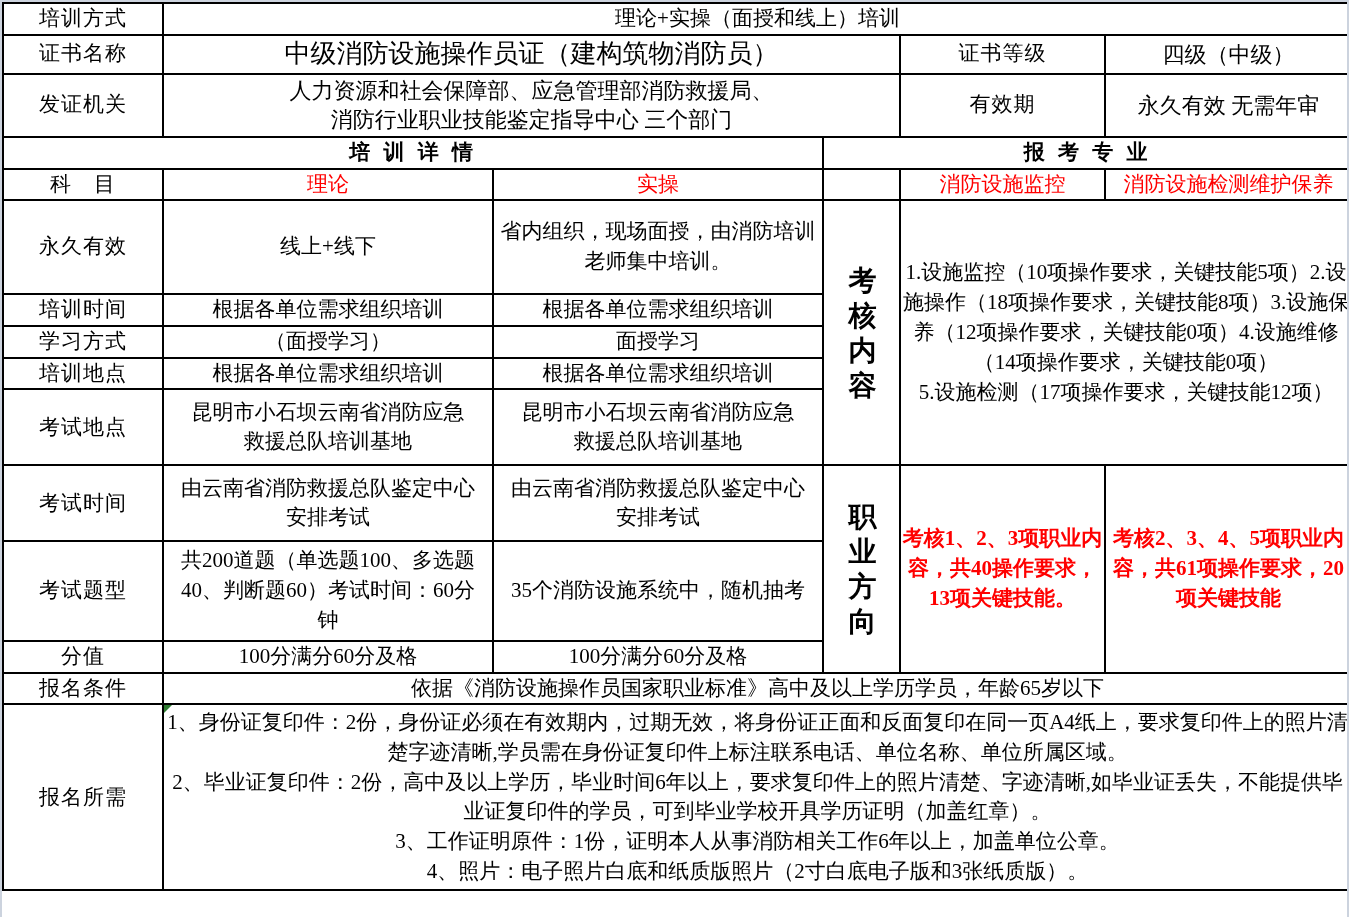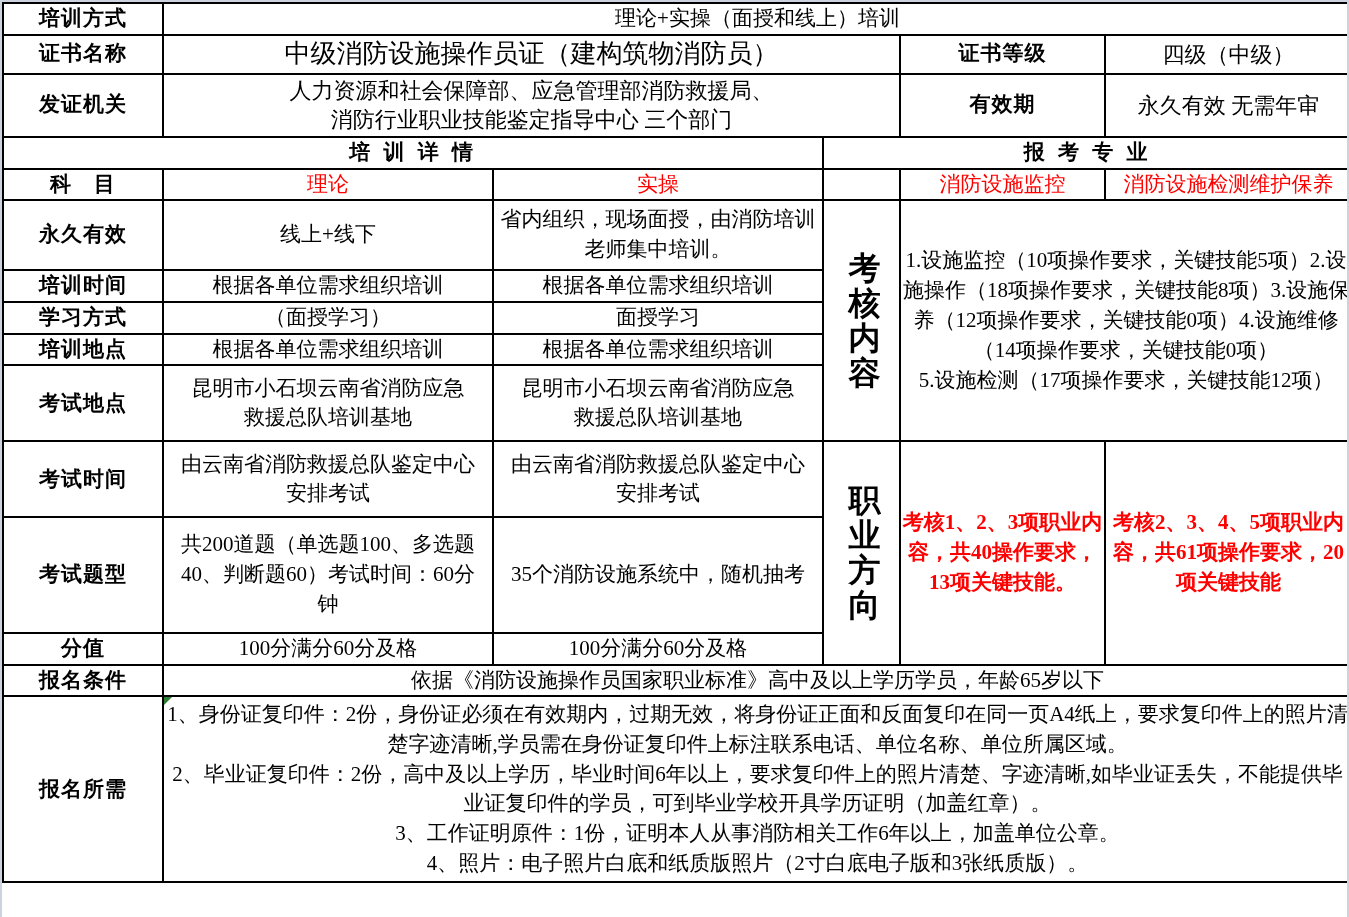--- a/index.html
+++ b/index.html
@@ -28,35 +28,35 @@
   table.sheet td{
     border:2px solid #000;
     padding:0;
     text-align:center;
     vertical-align:middle;
     font-size:21px;
     line-height:1.42;
     overflow:hidden;
   }
   td.lbl{
-    font-weight:bold;
+    font-weight:normal;
     font-size:23px;
     letter-spacing:1px;
   }
   td.sec{
     font-weight:bold;
     font-size:24px;
     letter-spacing:4px;
   }
   td.red{color:#ff0000;font-size:22px;}
   td.redhead{color:#ff0000;font-size:21px;border-radius:12px;}
   .vlabel{
     width:26px;margin:0 auto;
     word-break:break-all;
-    font-weight:bold;font-size:32px;line-height:35px;
+    font-weight:bold;font-size:28px;line-height:35px;
     letter-spacing:0;
   }
   td.assess{
     font-size:22px;line-height:32px;
     padding:0 4px;
   }
   td.assess p{margin:0;}
   td.career{
     color:#ff0000;font-weight:bold;
     font-size:21px;line-height:30px;
@@ -128,21 +128,21 @@
       <td class="red">理论</td>
       <td class="red">实操</td>
       <td></td>
       <td class="redhead">消防设施监控</td>
       <td class="redhead">消防设施检测维护保养</td>
     </tr>
 
     <tr style="height:59px">
       <td class="lbl">永久有效</td>
       <td>线上+线下</td>
-      <td style="padding:4px 6px">省内组织，现场面授，由消防培训老师集中培训。</td>
+      <td style="padding:16px 6px">省内组织，现场面授，由消防培训老师集中培训。</td>
       <td rowspan="5">
         <div class="vlabel">考核内容</div>
       </td>
       <td rowspan="5" colspan="2" class="assess">
         <p>1.设施监控（10项操作要求，关键技能5项）2.设施操作（18项操作要求，关键技能8项）3.设施保养（12项操作要求，关键技能0项）4.设施维修（14项操作要求，关键技能0项）</p>
         <p>5.设施检测（17项操作要求，关键技能12项）</p>
       </td>
     </tr>
 
     <tr style="height:30px">
@@ -175,21 +175,21 @@
       <td style="padding:0 12px">由云南省消防救援总队鉴定中心安排考试</td>
       <td rowspan="3">
         <div class="vlabel">职业方向</div>
       </td>
       <td rowspan="3" class="career">考核1、2、3项职业内容，共40操作要求，13项关键技能。</td>
       <td rowspan="3" class="career">考核2、3、4、5项职业内容，共61项操作要求，20项关键技能</td>
     </tr>
 
     <tr style="height:93px">
       <td class="lbl">考试题型</td>
-      <td style="padding:12px 10px">共200道题（单选题100、多选题40、判断题60）考试时间：60分钟</td>
+      <td style="padding:4px 10px">共200道题（单选题100、多选题40、判断题60）考试时间：60分钟</td>
       <td style="padding:8px 10px">35个消防设施系统中，随机抽考</td>
     </tr>
 
     <tr style="height:30px">
       <td class="lbl">分值</td>
       <td>100分满分60分及格</td>
       <td>100分满分60分及格</td>
     </tr>
 
     <tr style="height:28px">

